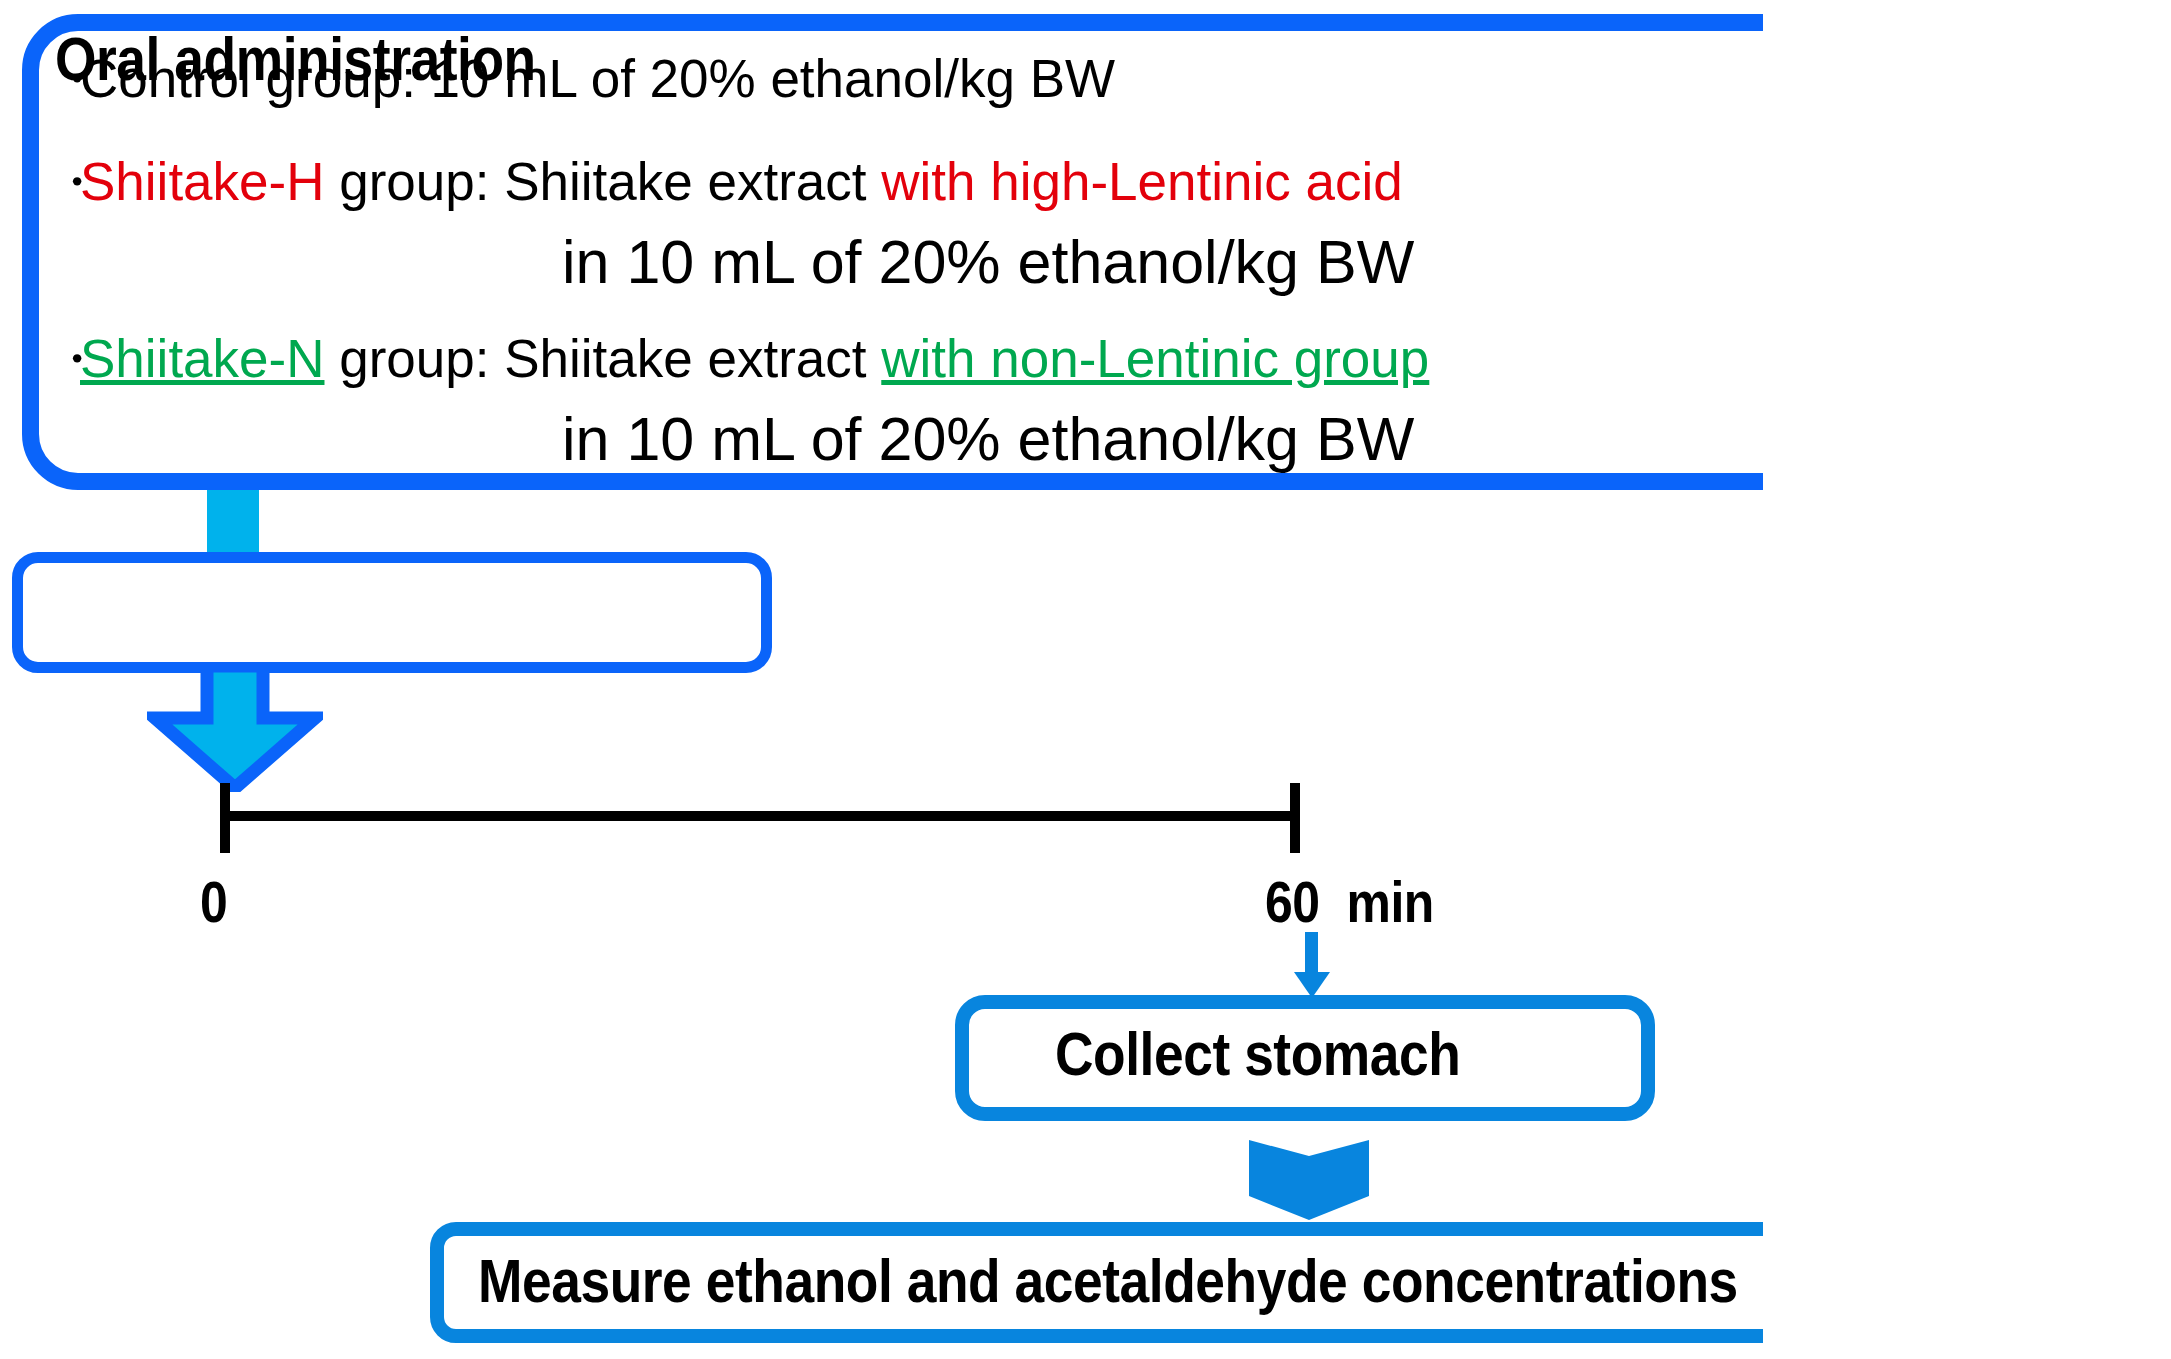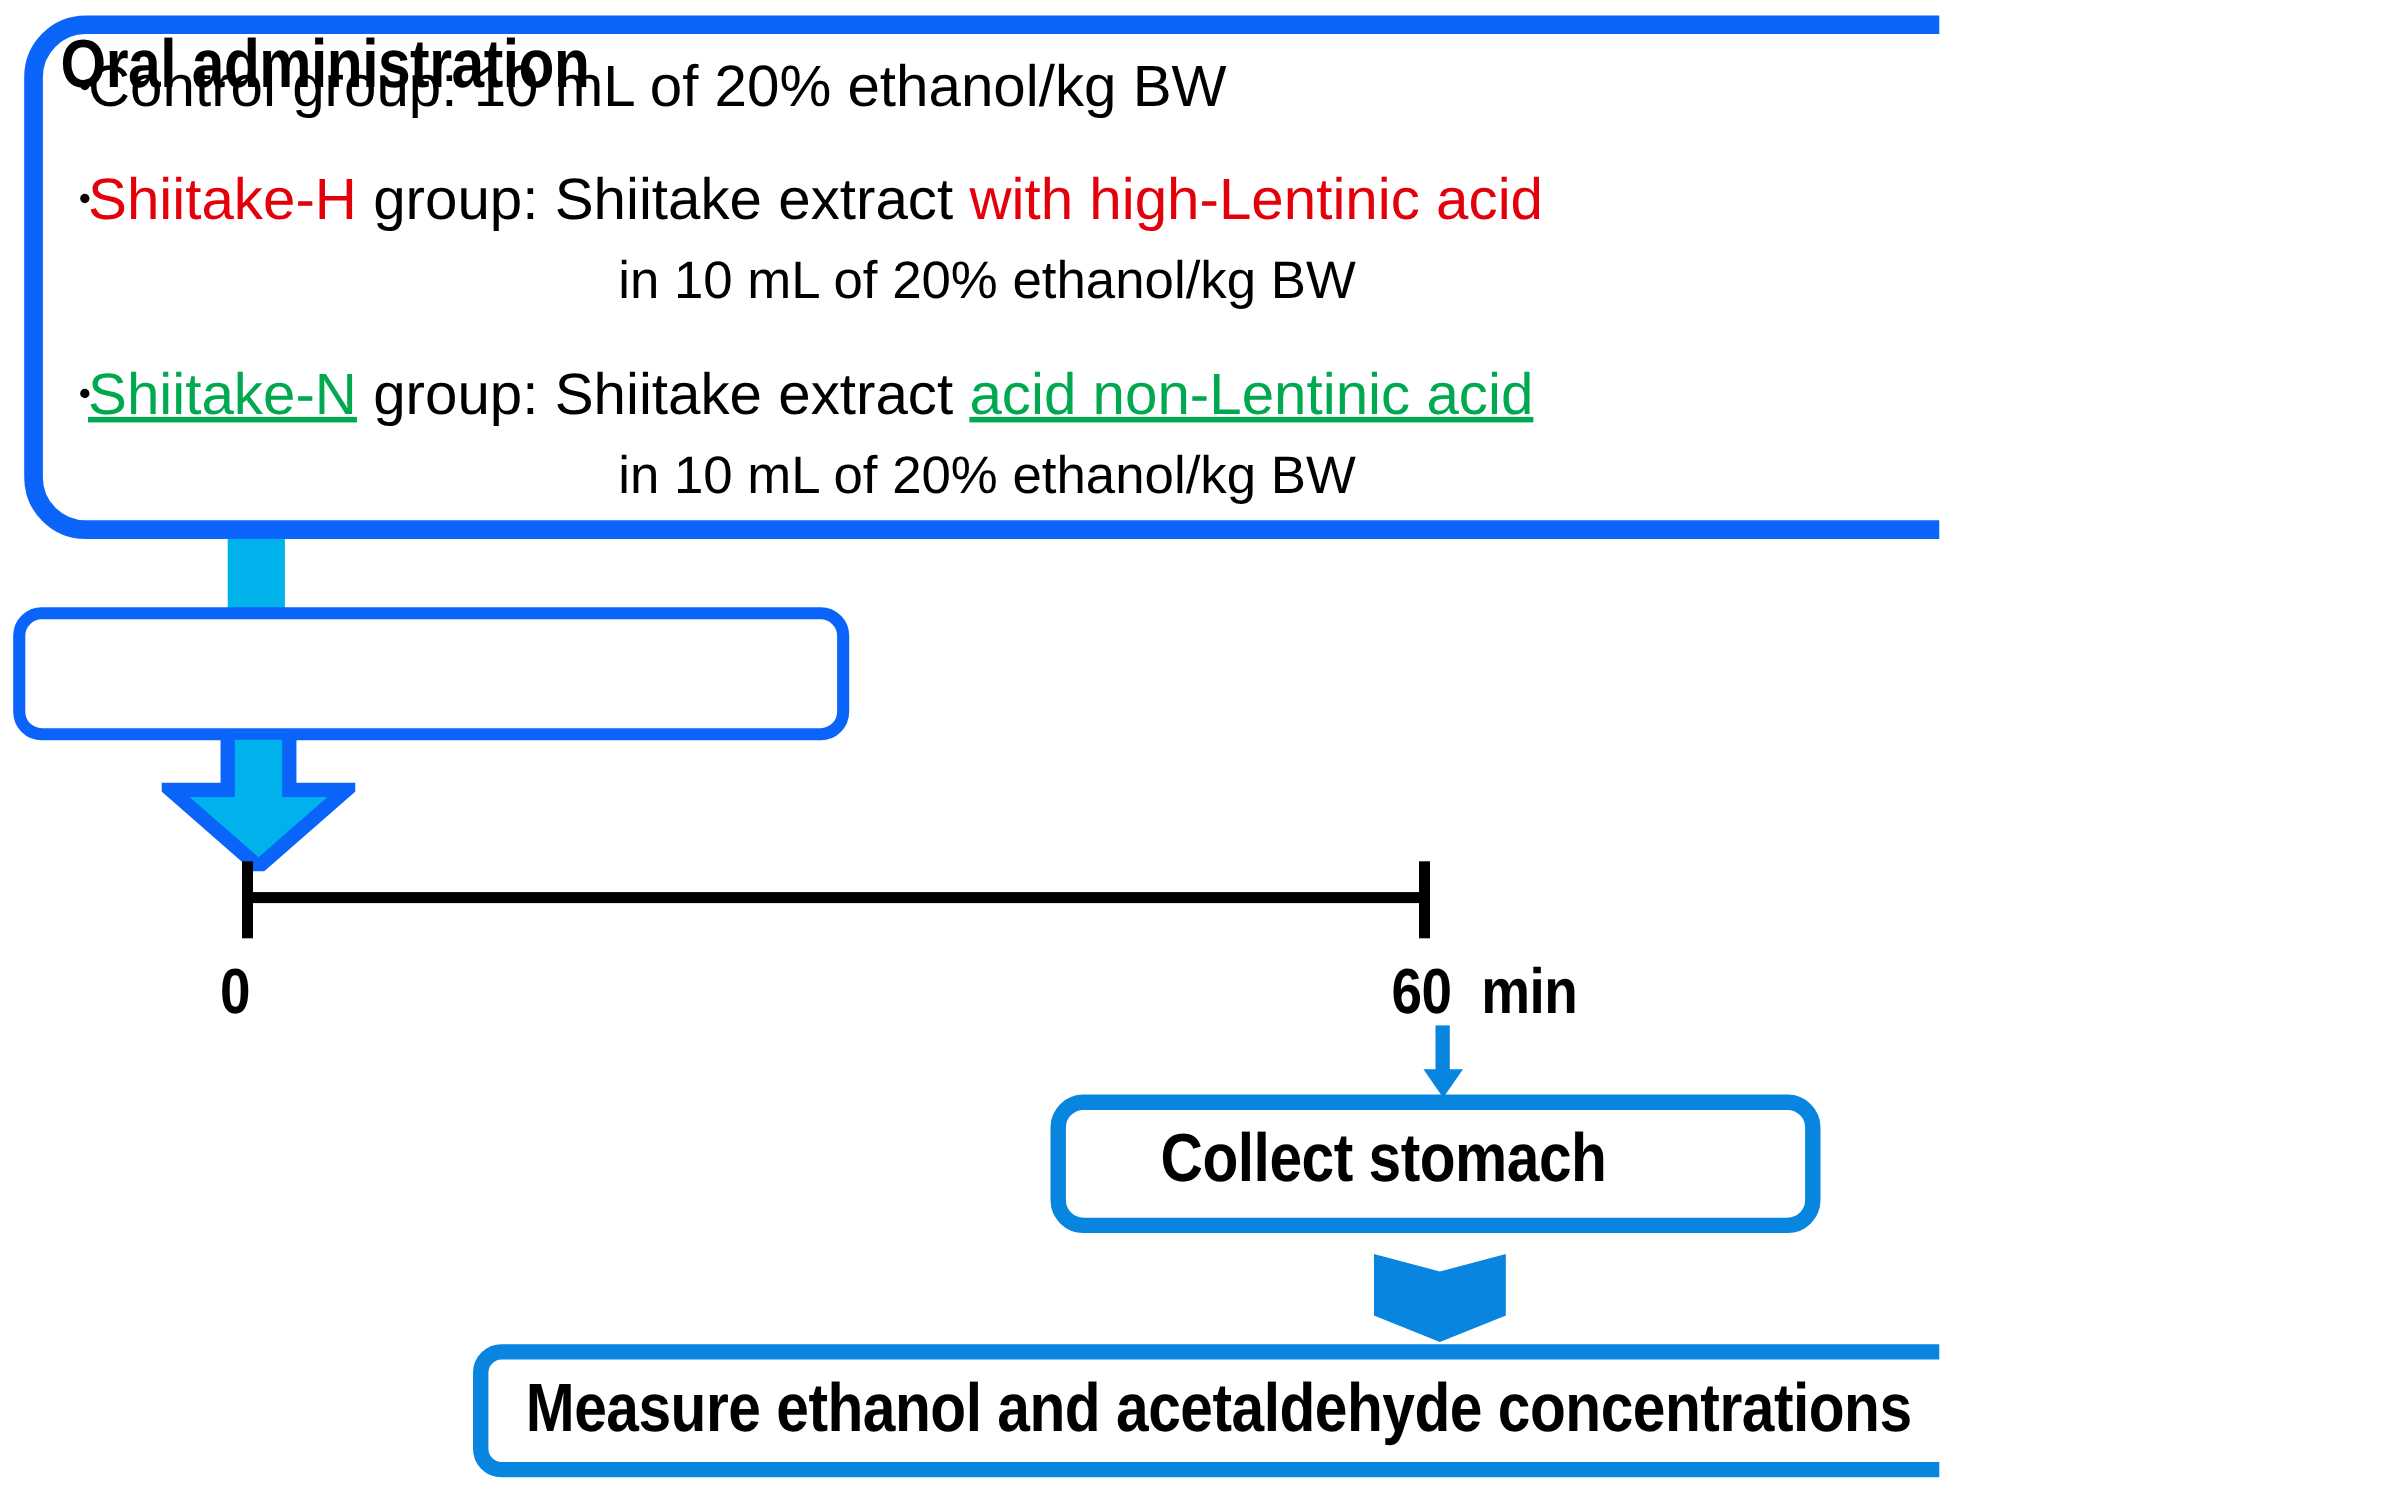--- a/index.html
+++ b/index.html
@@ -49,21 +49,21 @@
     line-height: 1;
   }
   .bullet-dot {
     display: inline-block;
     width: 30px;
     font-size: 53px;
     vertical-align: baseline;
   }
   .indent-row {
     position: absolute;
-    font-size: 48px;
+    font-size: 61px;
     line-height: 1;
   }
   .red  { color: #E3000B; }
   .green{ color: #00A84F; text-decoration: underline; }
 
   
   #stub {
     position: absolute;
     left: 207px;
     top: 490px;
@@ -210,21 +210,21 @@
   <div class="bullet-row" style="top:52px;">
     <span class="bullet-dot">・</span><span>Control group</span><span>: 10 mL of 20% ethanol/kg BW</span>
   </div>
 
   <div class="bullet-row" style="top:155px;">
     <span class="bullet-dot">・</span><span class="red">Shiitake-H</span><span> group: Shiitake extract </span><span class="red">with high-Lentinic acid</span>
   </div>
   <div class="indent-row" style="left:562px; top:232px;">in 10 mL of 20% ethanol/kg BW</div>
 
   <div class="bullet-row" style="top:332px;">
-    <span class="bullet-dot">・</span><span class="green">Shiitake-N</span><span> group: Shiitake extract </span><span class="green">acid non-Lentinic acid</span>
+    <span class="bullet-dot">・</span><span class="green">Shiitake-N</span><span> group: Shiitake extract </span><span class="green">with non-Lentinic group</span>
   </div>
   <div class="indent-row" style="left:562px; top:409px;">in 10 mL of 20% ethanol/kg BW</div>
 
   <div id="stub"></div>
 
   <div id="oral-box"></div>
   <div id="oral-label" class="txt">Oral administration</div>
 
   <svg id="big-arrow" viewBox="0 0 176 126">
     <polygon points="60,0 116,0 116,52 168,52 88,122 8,52 60,52" fill="#00B2EC" stroke="#0A64FA" stroke-width="13" stroke-linejoin="miter"></polygon>

